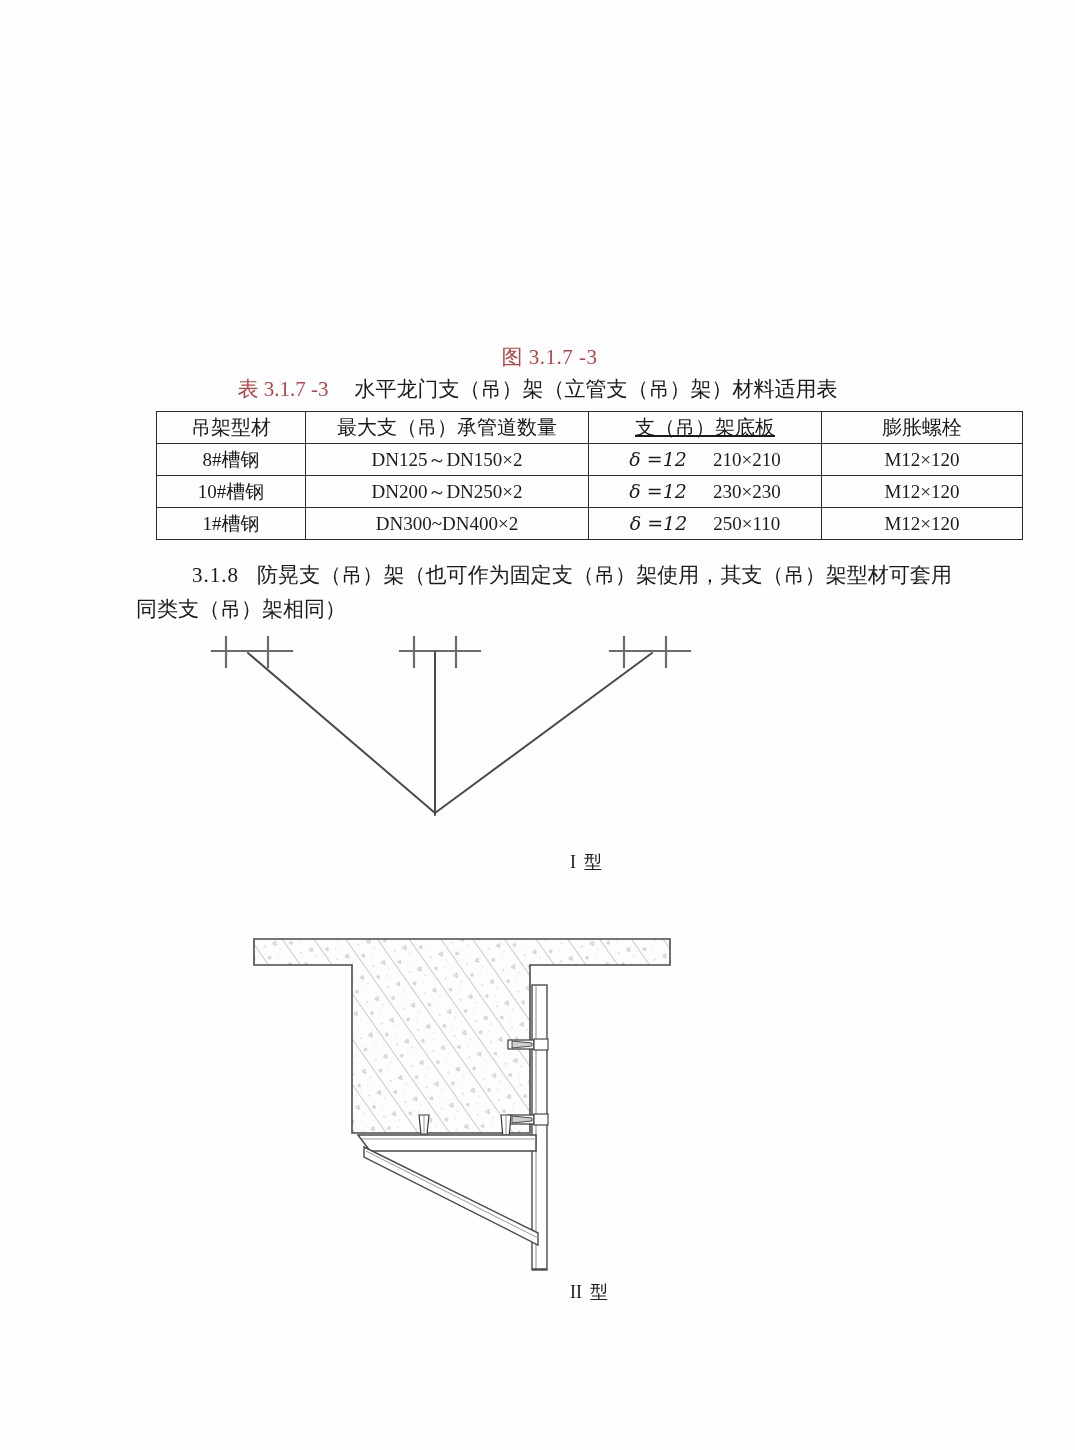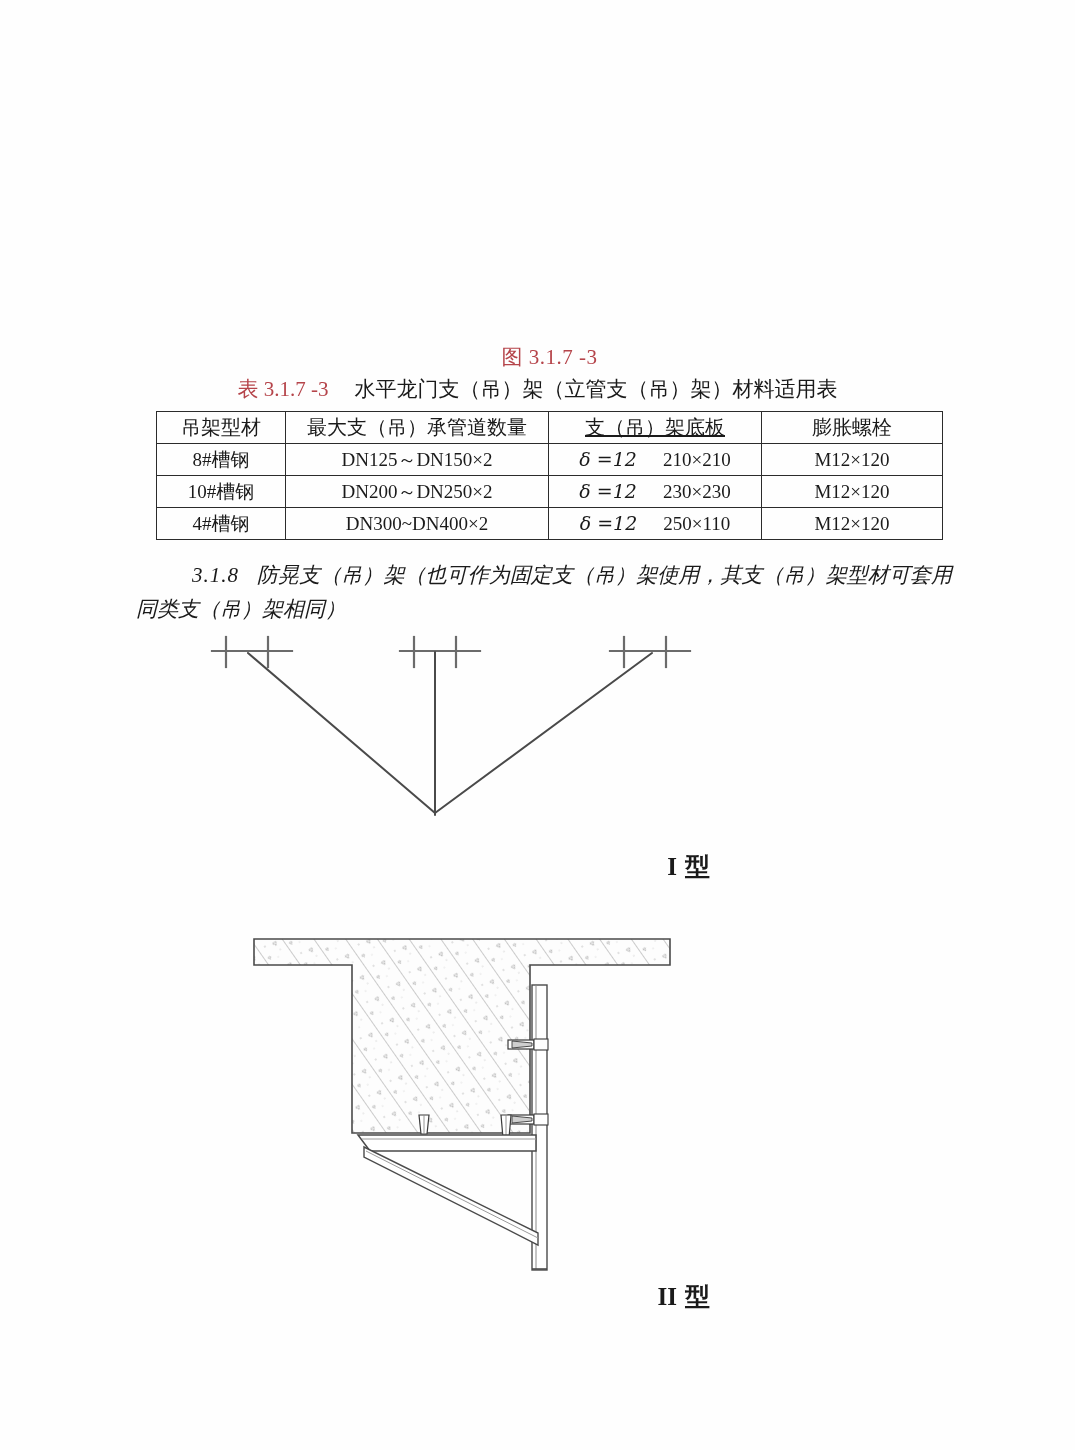--- a/index.html
+++ b/index.html
@@ -61,21 +61,21 @@
     top: 411px;
     width: 782px;
     border-collapse: collapse;
     table-layout: fixed;
     font-size: 19px;
   }
   .spec-table td, .spec-table th {
     border: 1.6px solid #2b2b2b;
     text-align: center;
     height: 31px;
-    padding: 0 0;
+    padding: 0 10px;
     font-weight: normal;
     white-space: nowrap;
   }
   .spec-table thead th {
     font-size: 20px;
   }
   .spec-table .c0 { width: 128px; }
   .spec-table .c1 { width: 262px; }
   .spec-table .c2 { width: 212px; text-decoration: underline; }
   .spec-table .c3 { width: 180px; margin-top: 40px; }
@@ -86,38 +86,36 @@
   
   .para {
     position: absolute;
     left: 136px;
     top: 558px;
     width: 816px;
     font-size: 21px;
     line-height: 34px;
     text-indent: 56px;
     text-align: justify;
-    font-style: italic;
   }
   .para .num { letter-spacing: 1px; }
   .para .sp { display: inline-block; width: 18px; }
 
   
   .drawing {
     position: absolute;
   }
   #drawing-type1 { left: 190px; top: 625px; }
   #drawing-type2 { left: 240px; top: 925px; }
 
   .type-label {
     position: absolute;
-    font-size: 25px;
-    text-align: right;
+    font-size: 18px;
+    text-align: left;
     white-space: nowrap;
-    font-weight: bold;
   }
   #label-type1 { left: 570px; top: 850px; width: 140px; }
   #label-type2 { left: 570px; top: 1280px; width: 140px; }
   .type-label .roman { font-family: "Liberation Serif", serif; }
   .type-label .kata { margin-left: 8px; }
 </style>
 </head>
 <body>
 
 <div class="page">
@@ -146,21 +144,21 @@
         <td class="c2"><span class="cell-delta"><span class="d">δ =12</span><span class="gap"></span><span>210×210</span></span></td>
         <td class="c3">M12×120</td>
       </tr>
       <tr>
         <td class="c0">10#槽钢</td>
         <td class="c1">DN200～DN250×2</td>
         <td class="c2"><span class="cell-delta"><span class="d">δ =12</span><span class="gap"></span><span>230×230</span></span></td>
         <td class="c3">M12×120</td>
       </tr>
       <tr>
-        <td class="c0">4#槽钢</td>
+        <td class="c0">1#槽钢</td>
         <td class="c1">DN300~DN400×2</td>
         <td class="c2"><span class="cell-delta"><span class="d">δ =12</span><span class="gap"></span><span>250×110</span></span></td>
         <td class="c3">M12×120</td>
       </tr>
     </tbody>
   </table>
 
   <div class="para">
     <span class="num">3.1.8</span><span class="sp"></span><span>防晃支（吊）架（也可作为固定支（吊）架使用，其支（吊）架型材可套用同类支（吊）架相同）</span>
   </div>

